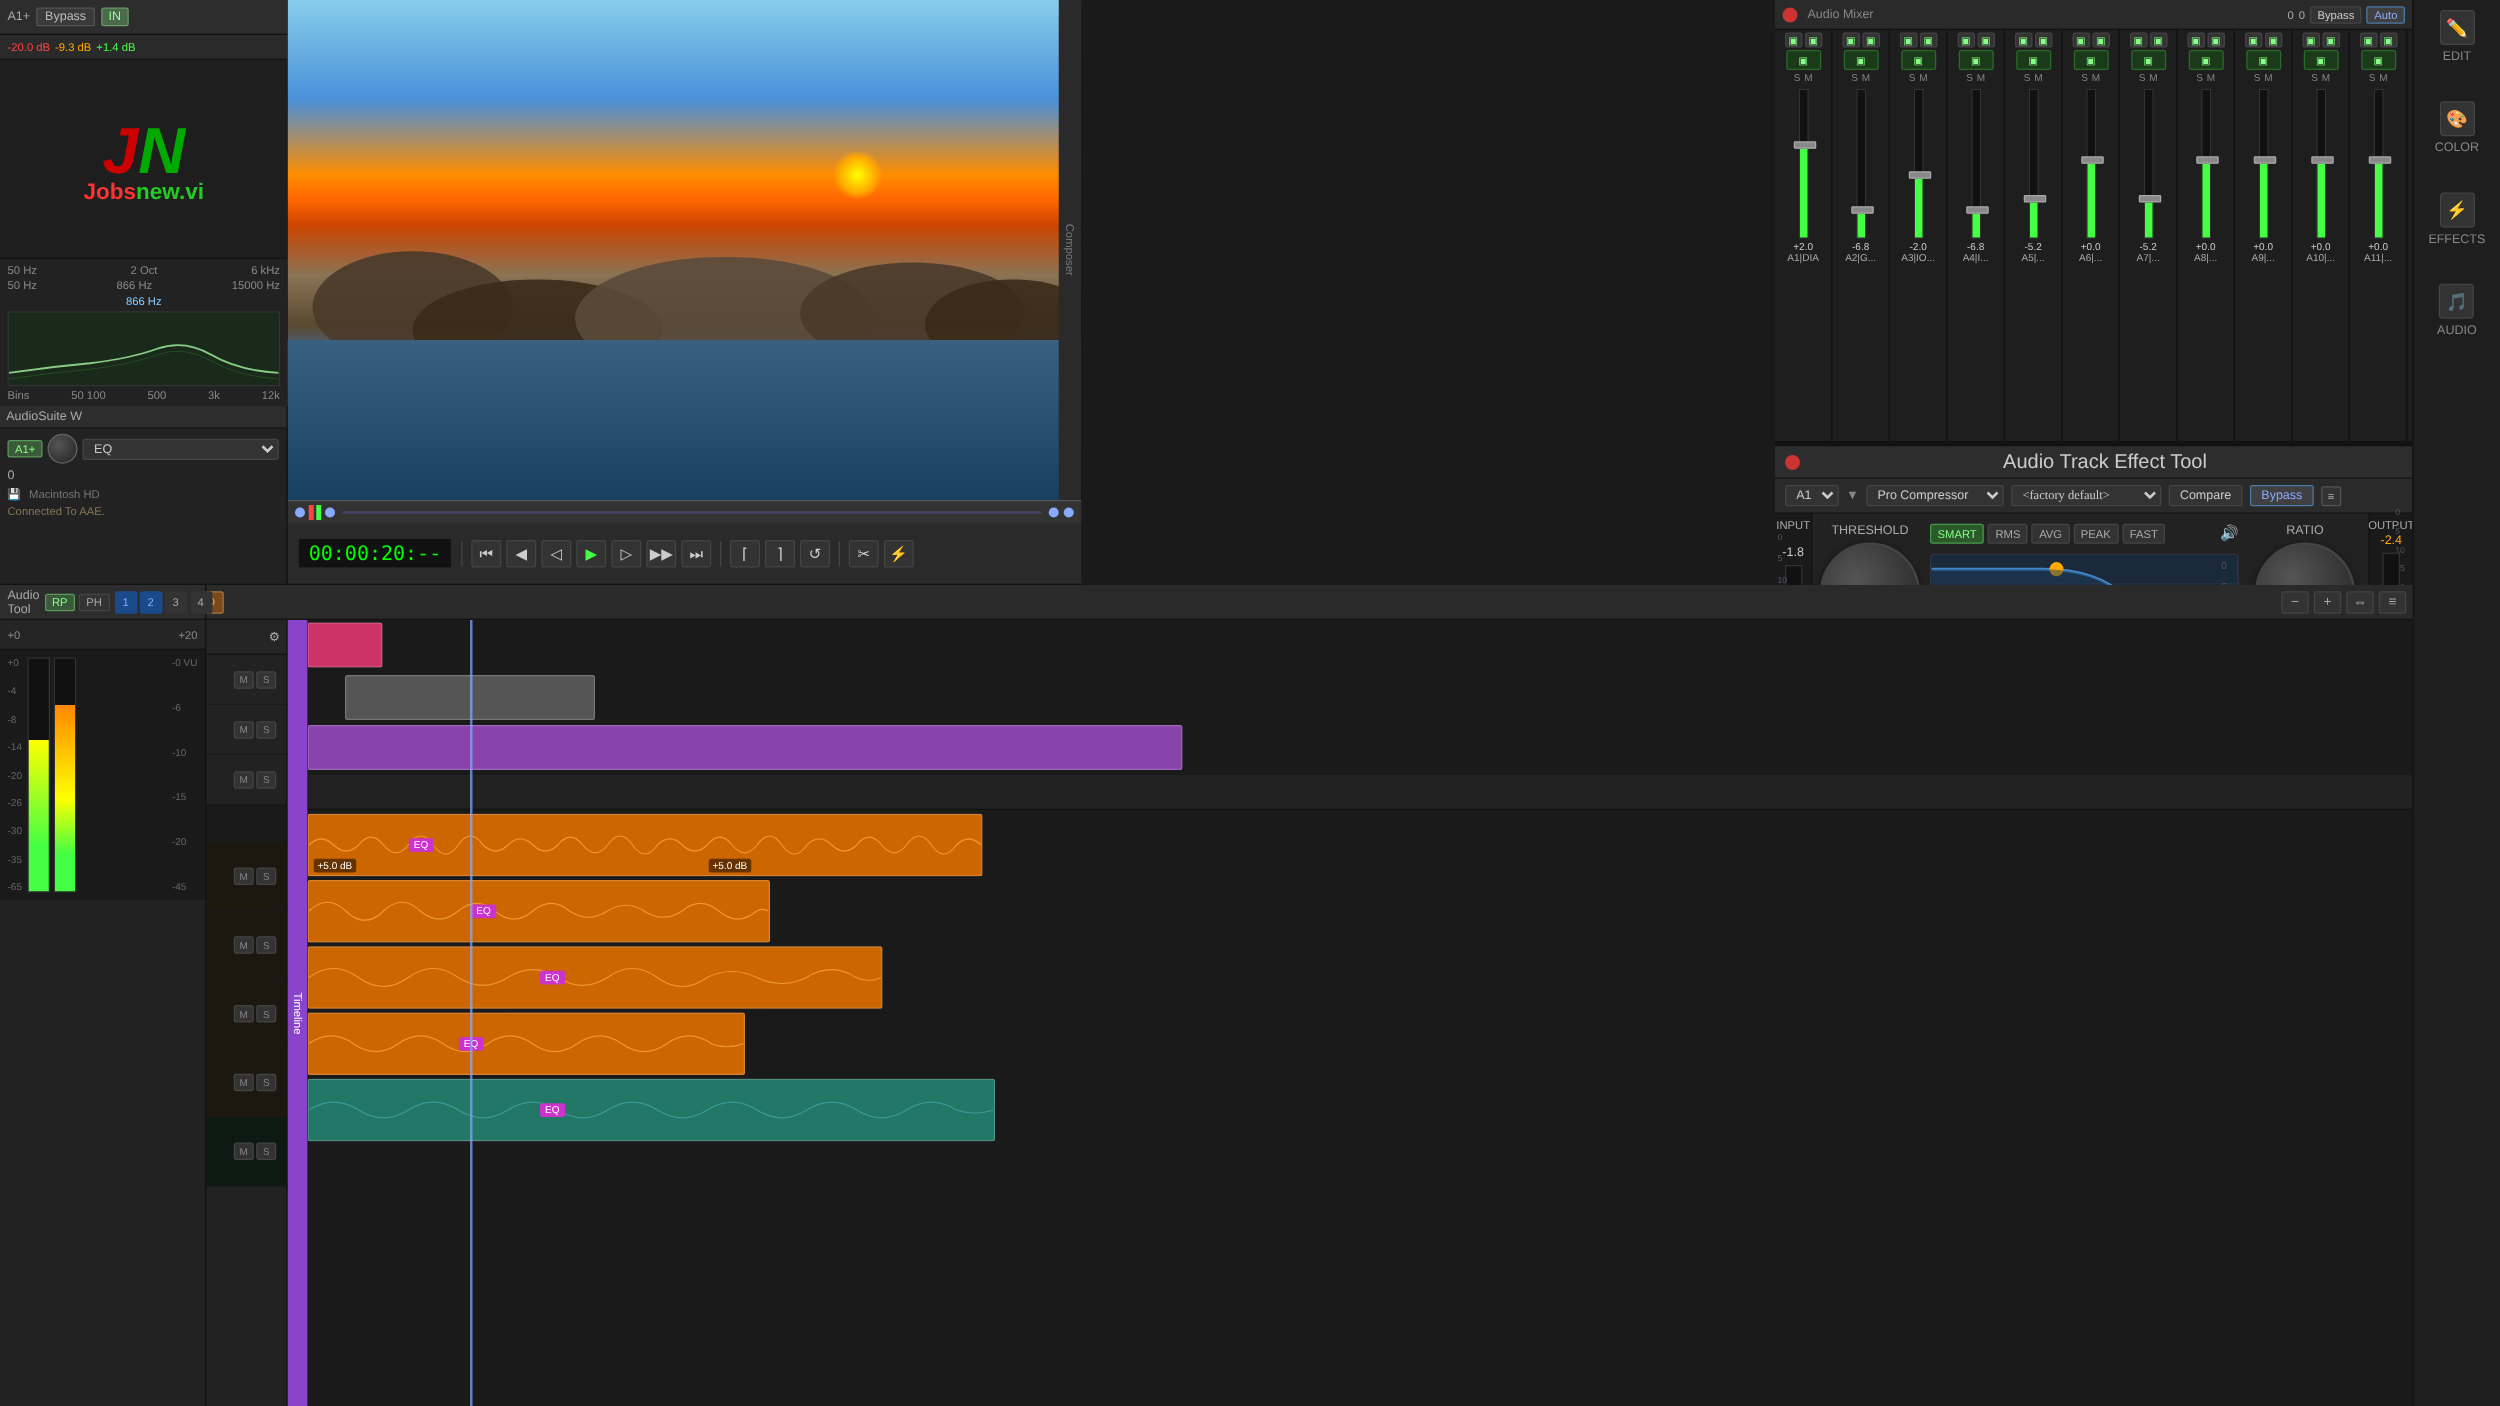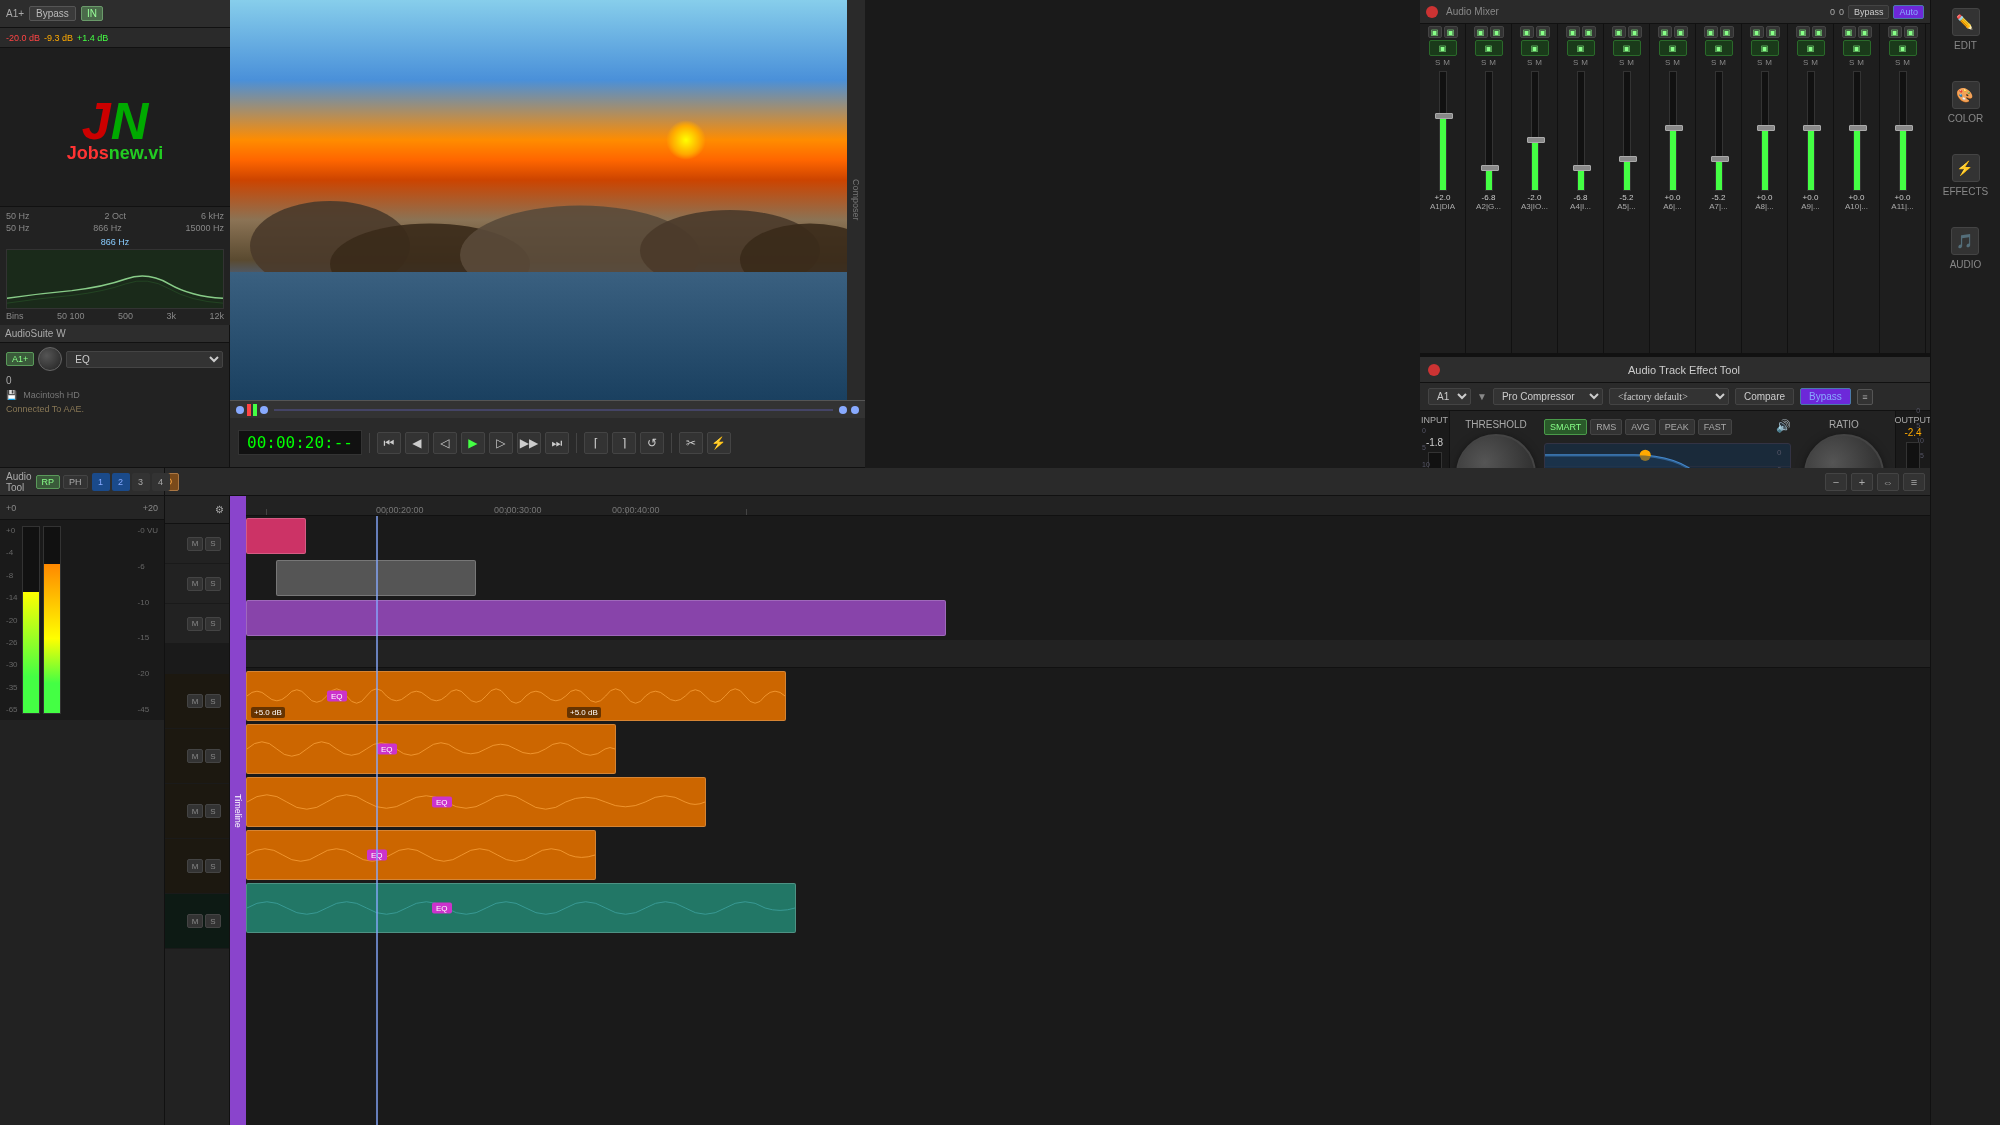--- a/index.html
+++ b/index.html
@@ -416,21 +416,21 @@
       gap: 6px;
       height: 26px;
     }
     .comp-header .close-btn {
       width: 12px; height: 12px;
       background: #cc3333;
       border-radius: 50%;
       cursor: pointer;
     }
     .comp-title {
-      font-size: 11px;
+      font-size: 16px;
       color: #ccc;
       flex: 1;
       text-align: center;
     }
     .comp-toolbar {
       display: flex;
       align-items: center;
       padding: 4px 8px;
       background: #2a2a2a;
       border-bottom: 1px solid #111;
@@ -449,21 +449,21 @@
     .comp-btn {
       background: #333;
       border: 1px solid #444;
       color: #ccc;
       font-size: 10px;
       padding: 2px 8px;
       border-radius: 2px;
       cursor: pointer;
     }
     .comp-btn.active {
-      background: #6d28d9;
+      background: #404040;
       border-color: #4a7aaa;
       color: #88aaff;
     }
     .key-input-row {
       display: flex;
       align-items: center;
       padding: 3px 8px;
       background: #252525;
       border-bottom: 1px solid #111;
       gap: 6px;
@@ -1634,30 +1634,20 @@
         </div>
       </div>
     </div>
 
     <div style="display:flex; flex:1; overflow:hidden;">
 
       <div class="track-type-bar">Timeline</div>
 
       <div style="flex:1; display:flex; flex-direction:column; overflow:hidden; position:relative;">
 
-        <div class="timeline-ruler">
-          <div class="ruler-tick" style="left:20px;"></div>
-          <div class="ruler-tick" style="left:140px;"></div>
-          <div class="ruler-tick" style="left:260px;"></div>
-          <div class="ruler-tick" style="left:380px;"></div>
-          <div class="ruler-tick" style="left:500px;"></div>
-          <span class="ruler-mark" style="left:130px;">00:00:20:00</span>
-          <span class="ruler-mark" style="left:248px;">00:00:30:00</span>
-          <span class="ruler-mark" style="left:366px;">00:00:40:00</span>
-        </div>
 
         <div style="flex:1; position:relative; background:#1a1a1a; overflow:hidden;">
 
           <div class="clip clip-v4-pink" style="left:0; top:2px; width:60px; height:36px;"></div>
 
           <div class="clip clip-v2-gray" style="left:30px; top:44px; width:200px; height:36px;"></div>
 
           <div class="clip clip-v1-purple" style="left:0; top:84px; width:700px; height:36px;"></div>
 
           <div style="position:absolute; top:124px; left:0; right:0; height:28px; background:#222; border-bottom:1px solid #111;"></div>

